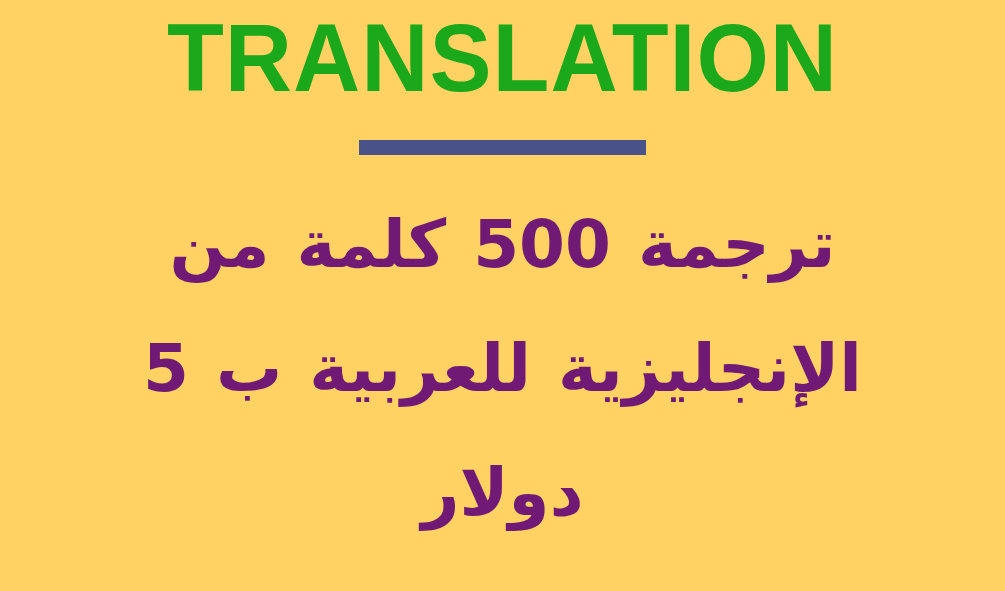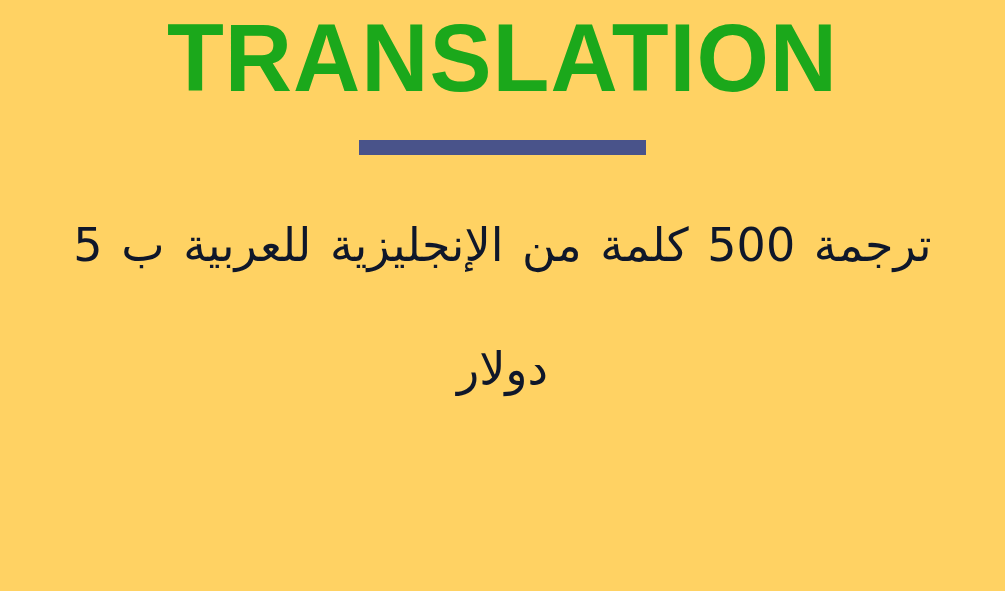--- a/index.html
+++ b/index.html
@@ -72,24 +72,24 @@
     box-sizing: border-box;
     text-align: center;
   }
 
   .arabic-text {
     display: block;
     margin: 0;
     padding: 0;
     direction: rtl;
     unicode-bidi: isolate;
-    color: #0f172a;
+    color: #701a75;
     font-family: "DejaVu Sans", "Liberation Sans", sans-serif;
-    font-weight: 400;
-    font-size: 46px;
+    font-weight: 700;
+    font-size: 66px;
     line-height: 124px;
     letter-spacing: 0px;
     word-spacing: 4px;
   }
 </style>
 </head>
 <body>
 
 <div class="banner">
 

